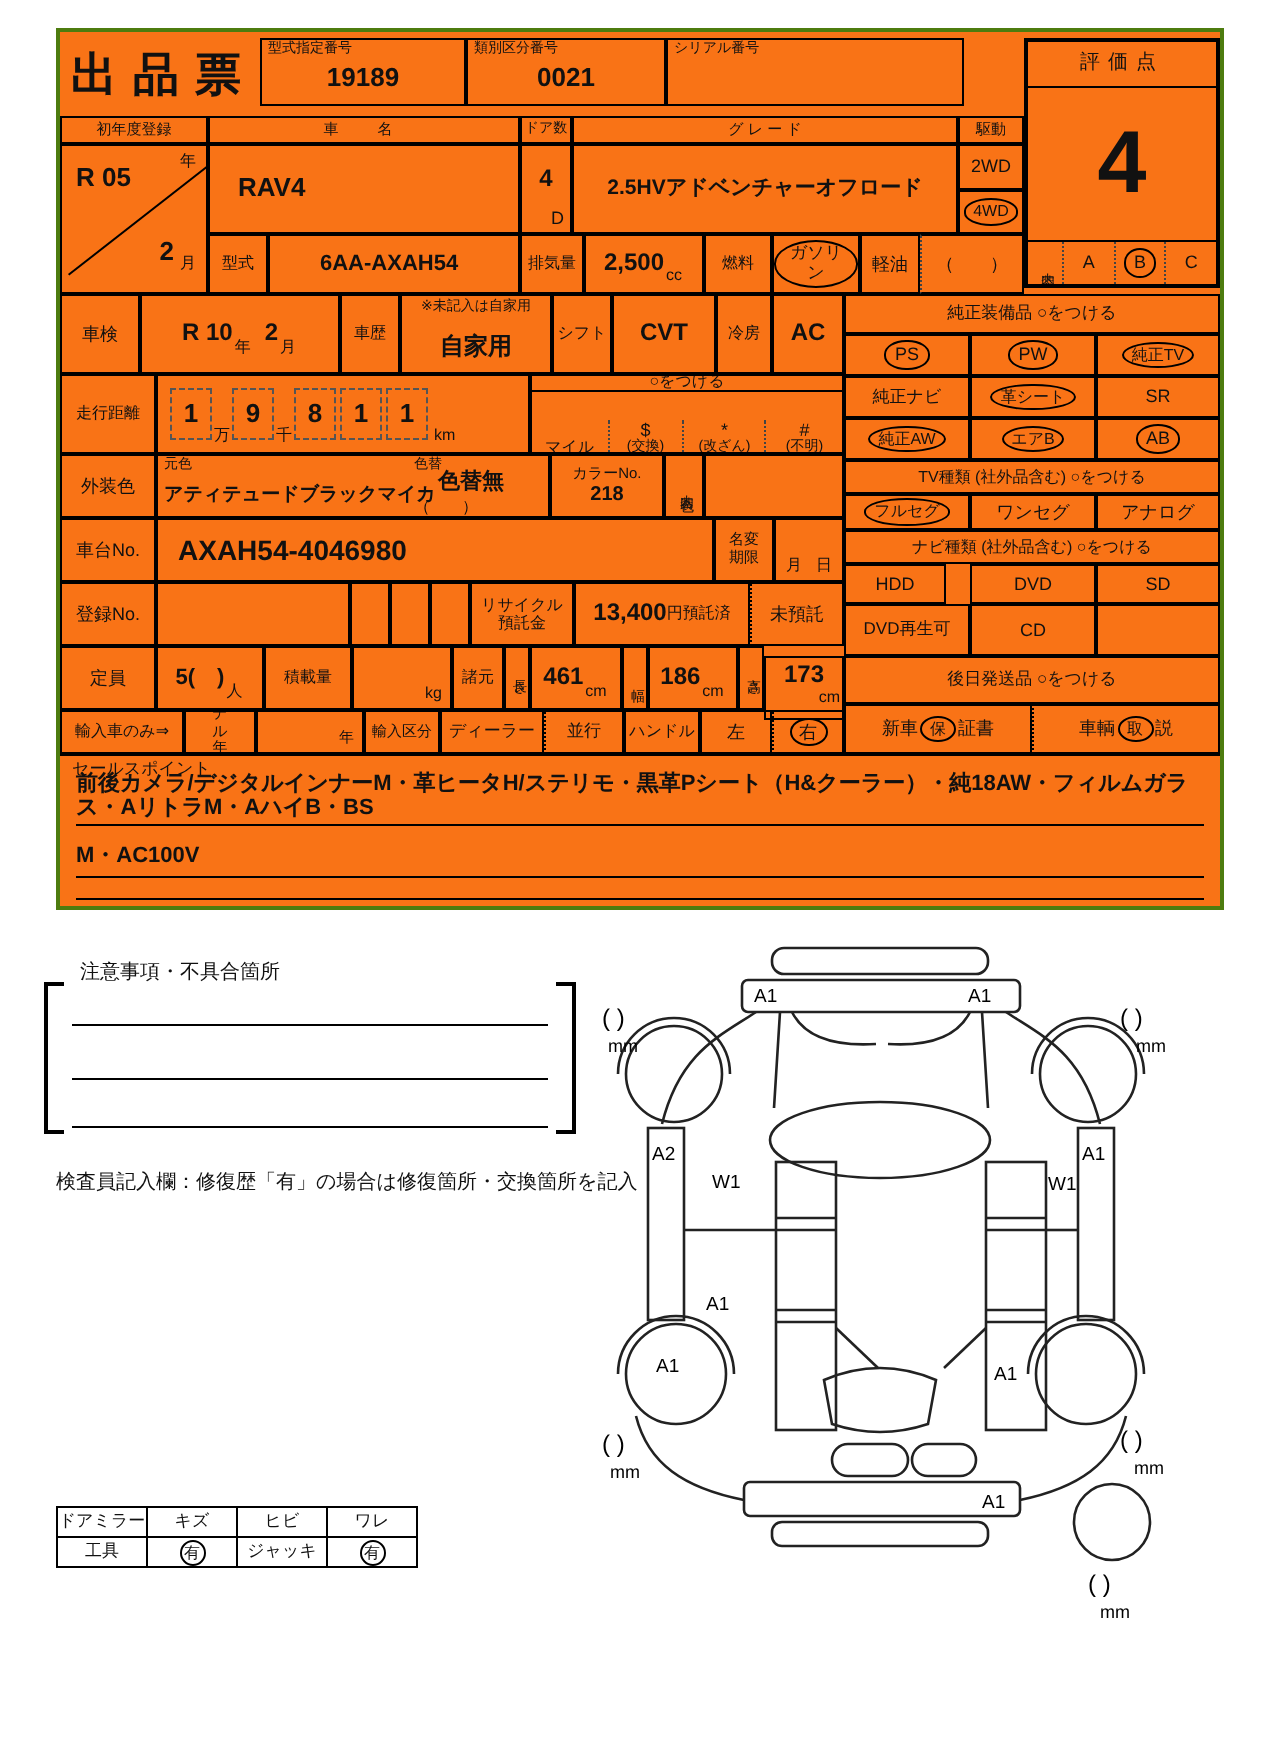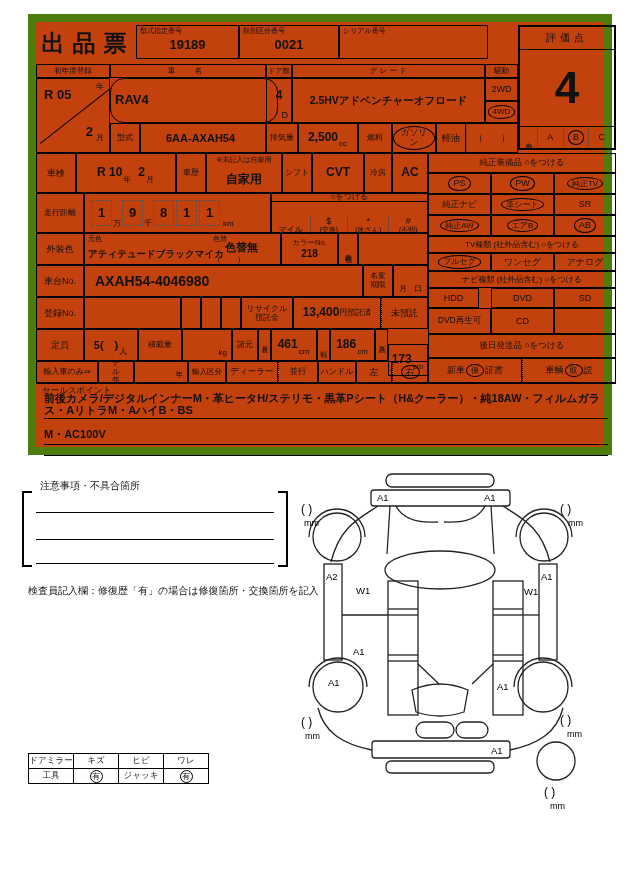--- a/index.html
+++ b/index.html
@@ -1,19 +1,19 @@
 <!DOCTYPE html>
 <html><head>
 <meta charset="utf-8">
 <style>
   * { margin:0; padding:0; box-sizing:border-box; }
   html,body { width:640px; height:880px; background:#fff; color:#111;
     font-family:"Liberation Sans","DejaVu Sans",sans-serif; position:relative; }
   .form { position:absolute; left:28px; top:14px; width:584px; height:441px;
-    border:8px solid #4d7c0f; background:#c2410c; }
+    border:2px solid #4d7c0f; background:#f97316; }
   .c { position:absolute; border:1px solid #000; display:flex; align-items:center;
     justify-content:center; font-size:10px; line-height:1.15; text-align:center; overflow:hidden; }
   .nb { border:none; }
   .lt { justify-content:flex-start; text-align:left; }
   .b { font-weight:bold; }
   .dl { border-left:1px dotted #444; }
   .vt { writing-mode:vertical-rl; letter-spacing:1px; }
   .s7 { font-size:7px; } .s75{ font-size:7.5px; } .s8 { font-size:8px; } .s85{ font-size:8.5px; }
   .s9 { font-size:9px; } .s10{ font-size:10px; } .s11{ font-size:11px; } .s12{ font-size:12px; }
   .s13{ font-size:13px; } .s14{ font-size:14px; }
@@ -73,21 +73,21 @@
   <div class="c s75" style="left:256px;top:42px;width:193px;height:14px;">グ レ ー ド</div>
   <div class="c s75" style="left:449px;top:42px;width:33px;height:14px;">駆動</div>
 
   <div class="c" style="left:0;top:56px;width:74px;height:75px;">
     <span class="s8" style="position:absolute;top:3px;right:5px;">年</span>
     <span class="b s13" style="position:absolute;top:9px;left:7px;">R 05</span>
     <span class="b s13" style="position:absolute;bottom:12px;right:16px;">2</span>
     <span class="s8" style="position:absolute;bottom:10px;right:5px;">月</span>
     <div class="diag"></div>
   </div>
-  <div class="c lt b s13" style="left:74px;top:56px;width:168px;height:45px;padding-left:4px;border-radius:14px;">RAV4</div>
+  <div class="c lt b s13" style="left:74px;top:56px;width:156px;height:45px;padding-left:14px;">RAV4</div>
   <div class="c" style="left:230px;top:56px;width:26px;height:45px;">
     <span class="b s12" style="position:absolute;top:10px;">4</span>
     <span class="s9" style="position:absolute;bottom:2px;right:3px;">D</span>
   </div>
   <div class="c b" style="left:256px;top:56px;width:193px;height:45px;font-size:10.5px;">2.5HVアドベンチャーオフロード</div>
   <div class="c s9" style="left:449px;top:56px;width:33px;height:23px;">2WD</div>
   <div class="c" style="left:449px;top:79px;width:33px;height:22px;">
     <span class="circ s8">4WD</span>
   </div>
 
@@ -201,21 +201,21 @@
   <div class="c" style="left:235px;top:307px;width:46px;height:32px;">
     <span class="b s12">461</span>
     <span class="unit s7">cm</span>
   </div>
   <div class="c vt s7" style="left:281px;top:307px;width:13px;height:32px;">幅</div>
   <div class="c" style="left:294px;top:307px;width:45px;height:32px;">
     <span class="b s12">186</span>
     <span class="unit s7">cm</span>
   </div>
   <div class="c vt s7" style="left:339px;top:307px;width:13px;height:32px;">高さ</div>
-  <div class="c" style="left:352px;top:322px;width:40px;height:32px;">
+  <div class="c" style="left:352px;top:312px;width:40px;height:32px;flex-direction:column;">
     <span class="b s12">173</span>
     <span class="unit s7">cm</span>
   </div>
 
   <div class="c s8" style="left:0;top:339px;width:62px;height:22px;">輸入車のみ⇒</div>
   <div class="c s75" style="left:62px;top:339px;width:36px;height:22px;padding:0 16px;">モデル年式</div>
   <div class="c" style="left:98px;top:339px;width:54px;height:22px;align-items:flex-end;justify-content:flex-end;padding:0 4px 2px 0;">
     <span class="s75">年</span>
   </div>
   <div class="c s75" style="left:152px;top:339px;width:38px;height:22px;">輸入区分</div>

